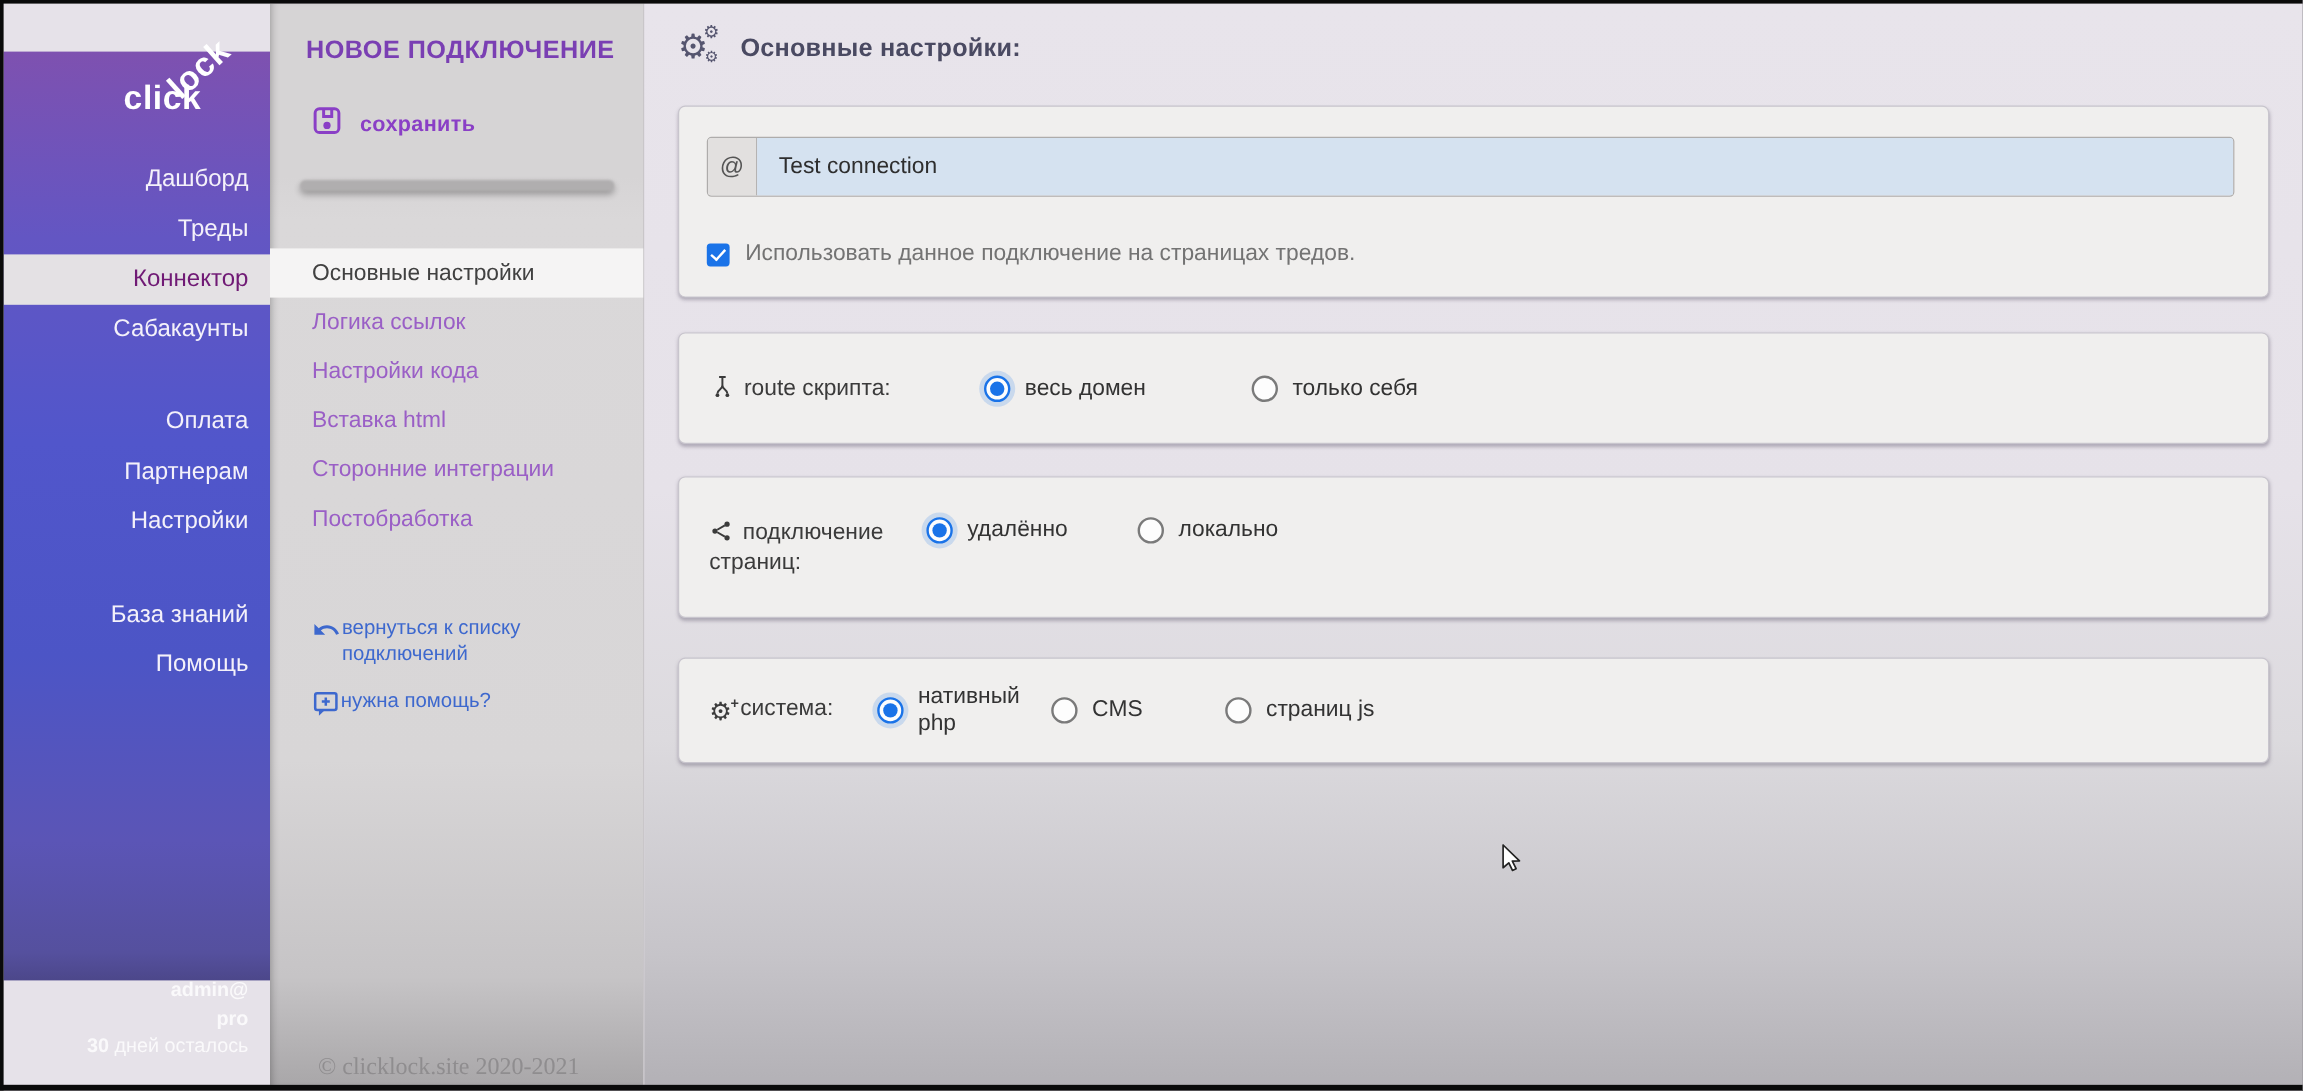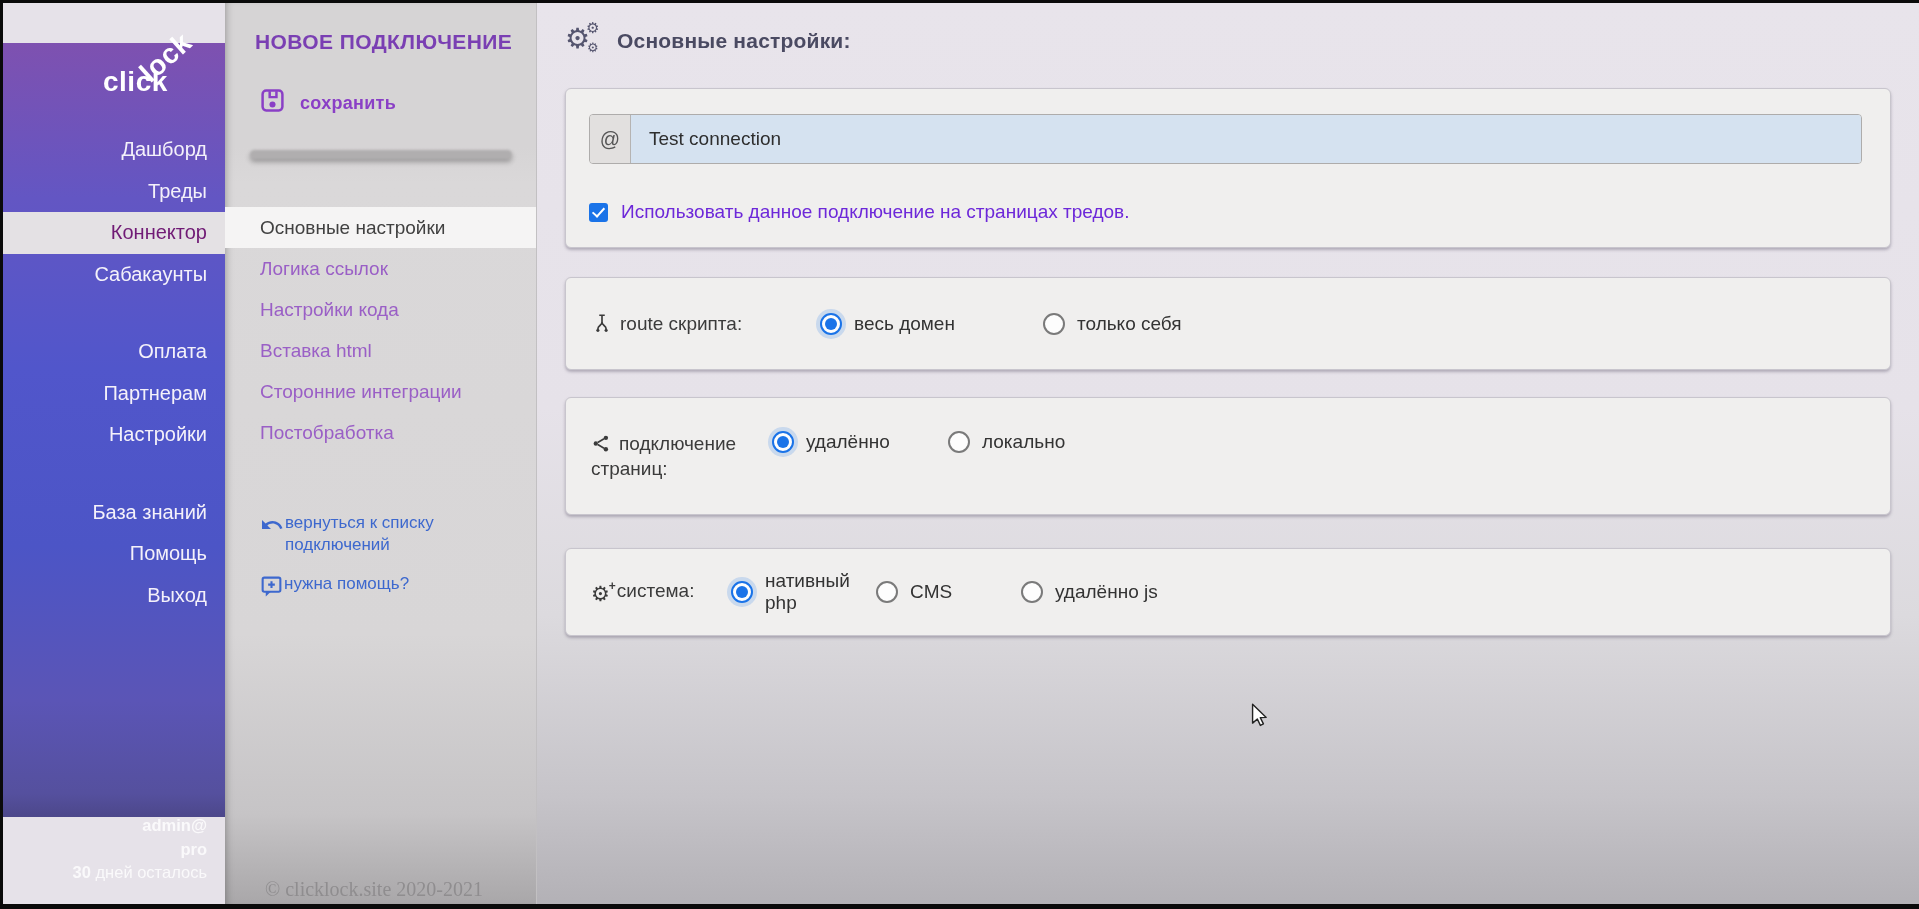--- a/index.html
+++ b/index.html
@@ -76,21 +76,21 @@
                border:1px solid #aeacab;border-radius:4px;overflow:hidden;cursor:text;}
   .input-prefix{width:40px;background:#e2e0df;border-right:1px solid #b5b3b2;color:#555;
                 font-size:20px;display:flex;align-items:center;justify-content:center;}
   .input-value{flex:1;background:#d5e2f0;font-size:19px;color:#2e2e2e;display:flex;
                align-items:center;padding-left:18px;}
   .check-row{position:absolute;left:23px;top:112px;display:flex;align-items:center;cursor:pointer;}
   .checkbox{width:19px;height:19px;border-radius:3px;background:#1a73e8;position:relative;
             margin-right:13px;flex:0 0 auto;}
   .checkbox.checked::after{content:"";position:absolute;left:6px;top:2px;width:5px;height:10px;
             border-right:2.6px solid #fff;border-bottom:2.6px solid #fff;transform:rotate(42deg);}
-  .check-row .lbl{font-size:19px;color:#6d28d9;}
+  .check-row .lbl{font-size:19px;color:#737373;}
 
   .grp .grp-inner{display:flex;align-items:center;height:100%;padding-left:25px;box-sizing:border-box;}
   .g0{top:274px;height:93px;}
   .g1{top:394px;height:118px;}
   .g2{top:545px;height:88px;}
   .grp-label{font-size:19px;color:#3b3b3b;line-height:25px;}
   .grp-label .ic{display:inline-block;vertical-align:-4px;margin-right:7px;}
   .g0 .grp-label{width:229px;}
   .g1 .grp-label{width:181px;}
   .g2 .grp-label{width:140px;}
@@ -124,21 +124,20 @@
     <nav class="side-nav" id="side-nav">
         <div class="nav-item">Дашборд</div>
         <div class="nav-item">Треды</div>
         <div class="nav-item active">Коннектор</div>
         <div class="nav-item">Сабакаунты</div>
         <div class="nav-item gap">Оплата</div>
         <div class="nav-item">Партнерам</div>
         <div class="nav-item">Настройки</div>
         <div class="nav-item gap">База знаний</div>
         <div class="nav-item">Помощь</div>
-        <div class="nav-item">Выход</div>
       </nav>
     <div class="account">
       <div class="b">admin@</div>
       <div class="b">pro</div>
       <div><span class="b">30</span><span> дней осталось</span></div>
     </div>
     <div class="flags">
       <span class="flag flag-pl"></span>
       <span class="flag flag-ru"></span>
       <span class="flag flag-uk"></span>
@@ -246,21 +245,21 @@
             <label class="radio-opt">
               <span class="radio sel"></span>
               <span class="olbl">нативный php</span>
             </label>
             <label class="radio-opt">
               <span class="radio"></span>
               <span class="olbl">CMS</span>
             </label>
             <label class="radio-opt">
               <span class="radio"></span>
-              <span class="olbl">удалённо js</span>
+              <span class="olbl">страниц js</span>
             </label>
           </div>
         </div>
       </div>
   </main>
 
   <svg class="cursor" width="24" height="26" viewBox="0 0 20 24">
     <polygon points="5,2 5,19.5 9.4,15.7 12.2,21.6 15,20.2 12.1,14.4 17.6,14.2" fill="#fff" stroke="#222" stroke-width="1.3" stroke-linejoin="round"></polygon>
   </svg>
 </div>

